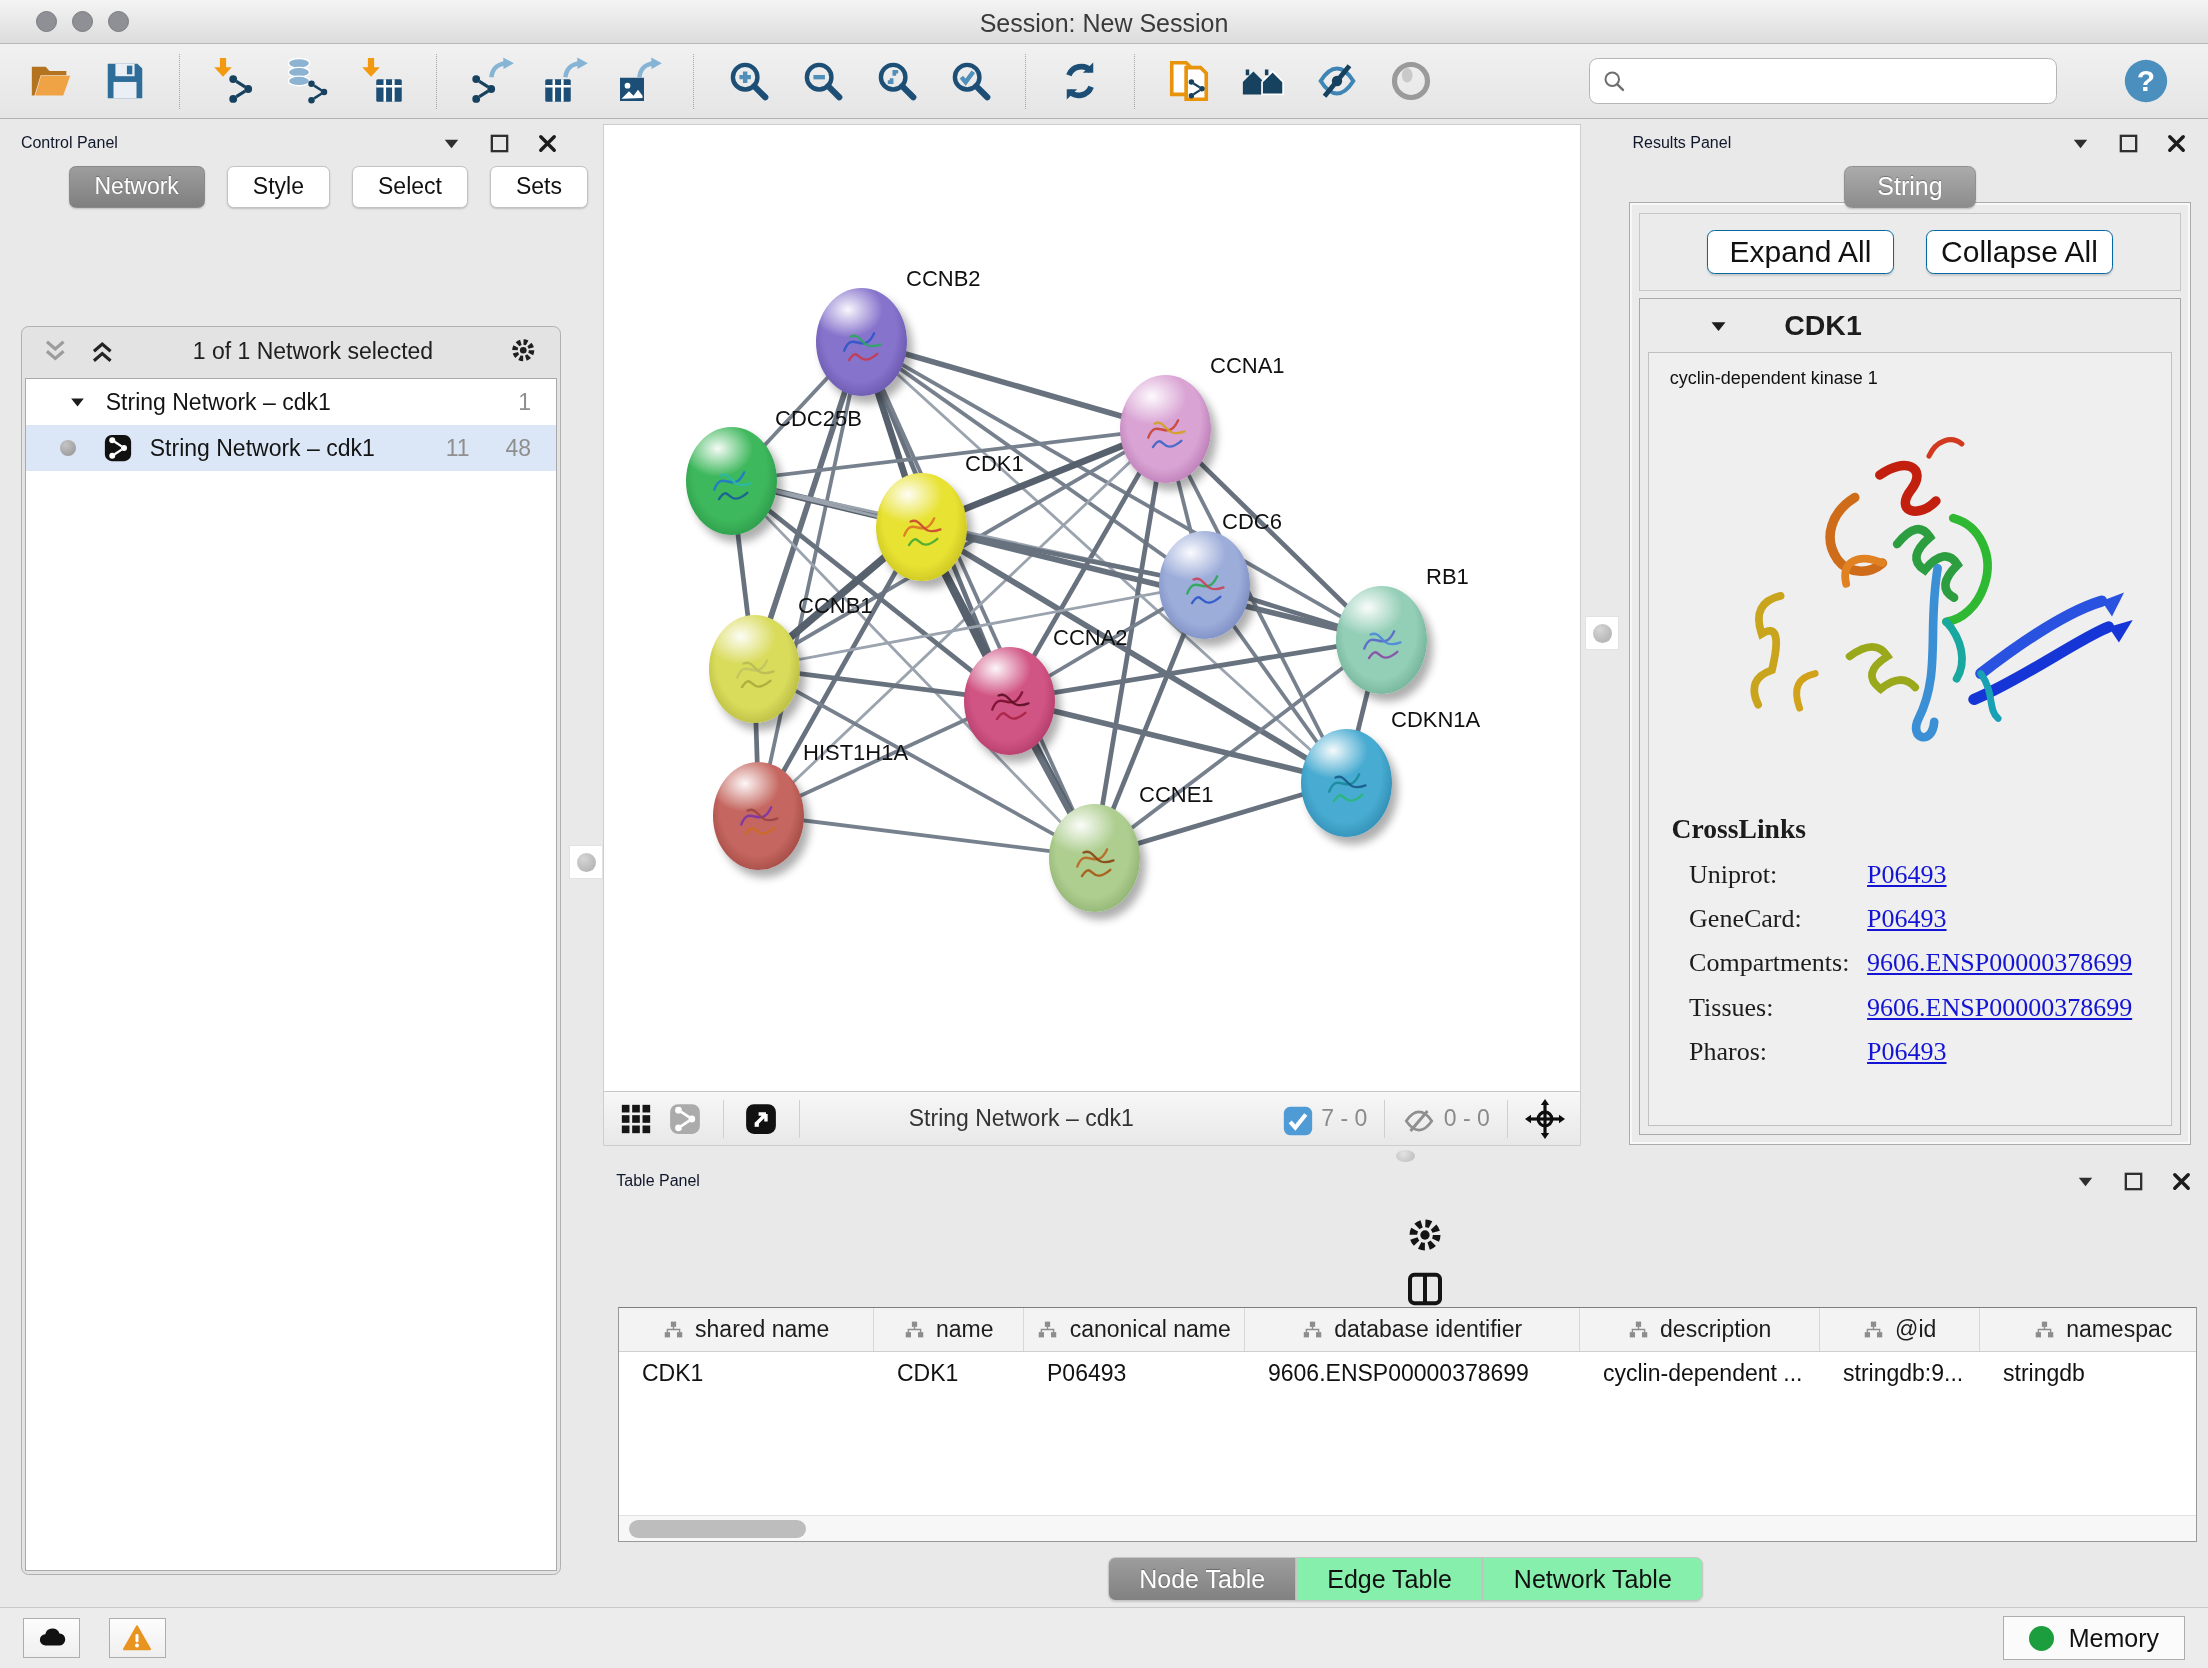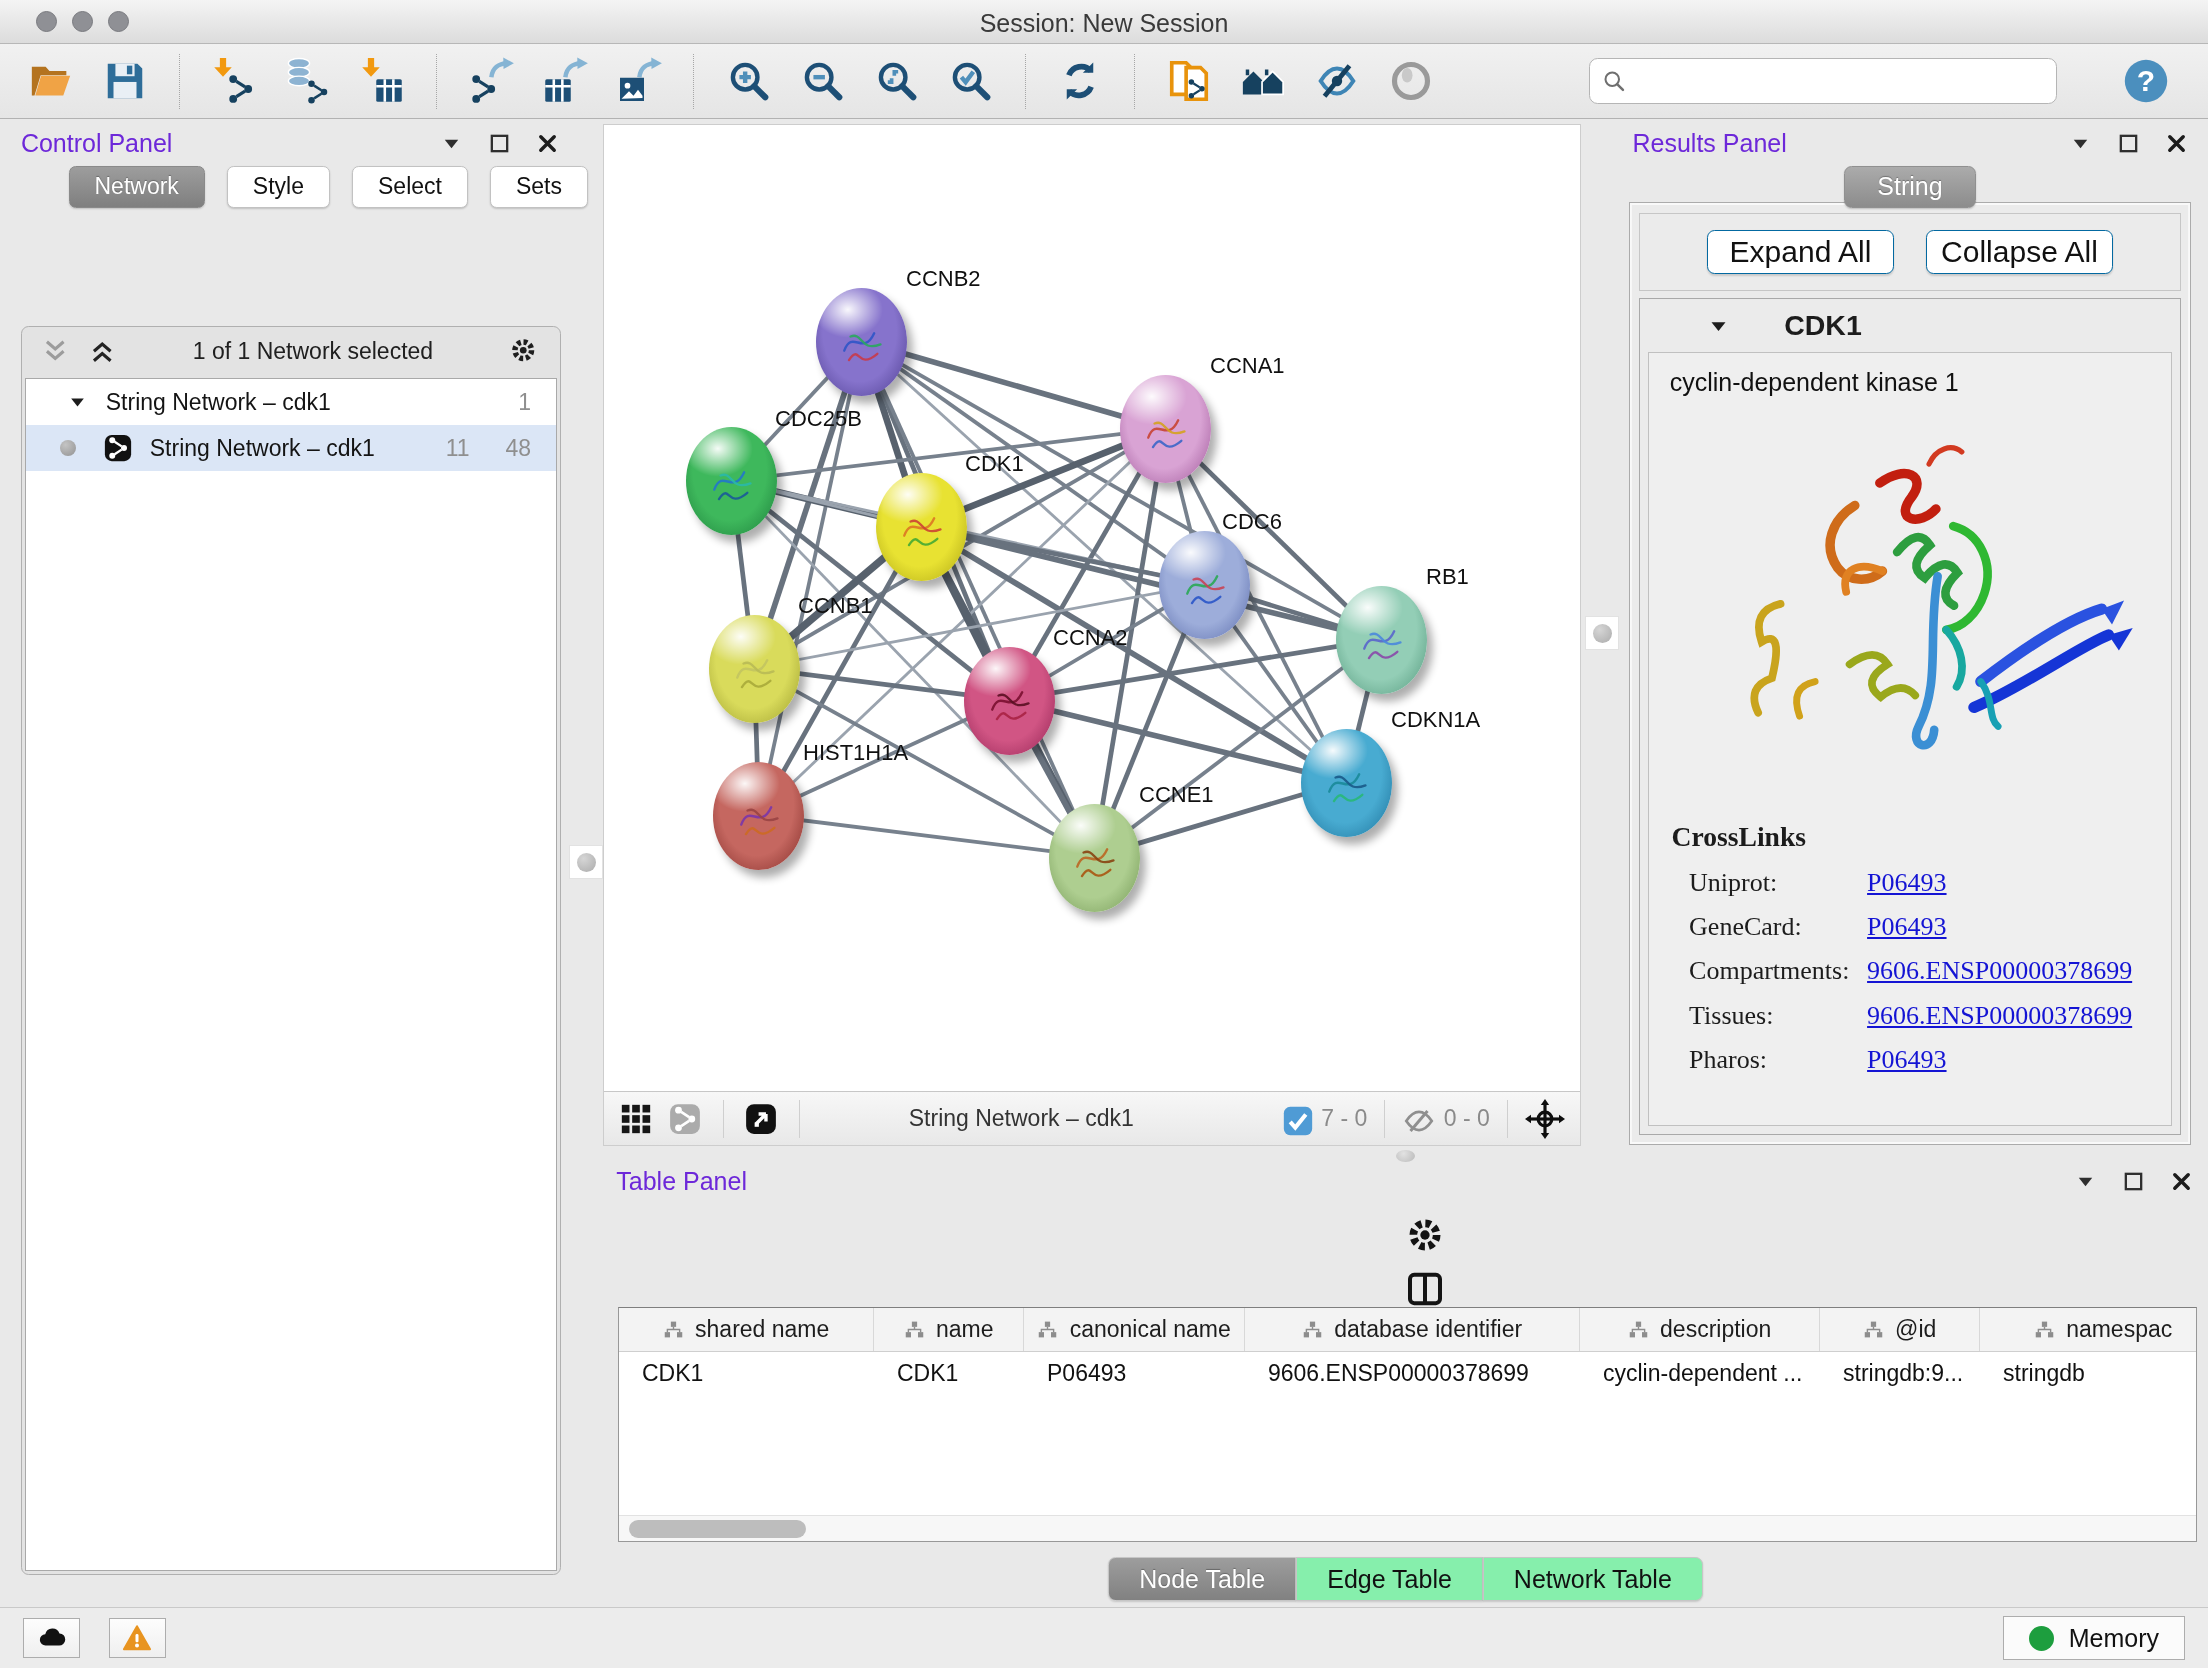--- a/index.html
+++ b/index.html
@@ -25,21 +25,21 @@
   .tb-btn .pos-b { position:absolute; right:0; bottom:0; width:36px; height:36px; }
   .tb-sep { flex:none; height:55px; border-left:1.9px dotted #a6a6a6; margin:0 5.7px; }
   .tb-search { margin-left:auto; width:468px; height:46px; background:#fff; border:1px solid #b5b5b5;
     border-radius:8.6px; display:flex; align-items:center; padding:0 11.4px; gap:9.5px; flex:none; }
   .tb-search svg { width:27px; height:27px; flex:none; }
   .tb-search input { border:none; outline:none; flex:1; font-size:23px; font-family:"Liberation Sans",sans-serif; background:transparent; }
   .tb-help { width:48px; height:48px; margin-left:42px; margin-right:13.3px; flex:none; }
   .tb-help svg { width:48px; height:48px; }
 
   
-  .panel-hdr { display:flex; align-items:center; height:38px; font-size:25px; color:#6d28d9; }
+  .panel-hdr { display:flex; align-items:center; height:38px; font-size:16px; color:#0f172a; }
   .hicons { margin-left:auto; display:flex; align-items:center; gap:25px; }
   .hico { width:23px; height:23px; } .hico svg { width:23px; height:23px; }
 
   
   .cp { position:absolute; left:9.5px; top:124px; width:561px; height:1451px; }
   .cp .panel-hdr { padding:0 11.4px; }
   .cp-tabs { display:flex; gap:22px; margin:3.8px 0 0 59px; position:relative; z-index:2; }
   .cp-tab { height:42px; padding:0 25px; font-size:23px; display:flex; align-items:center; justify-content:center;
     background:#fff; border:1px solid #c2c2c2; border-radius:6.7px; box-shadow:0 1px 1.9px rgba(0,0,0,.18); color:#111; }
   .cp-tab.active { background:linear-gradient(#9d9d9d,#7f7f7f); color:#fff; border-color:#8a8a8a;
@@ -93,21 +93,21 @@
     background:#ebebeb; box-shadow:inset 0 0 0 1.9px #f9f9f9; display:flex; flex-direction:column; padding:9.5px; gap:7.6px; }
   .rp-btnbox { flex:none; height:78px; border:1px solid #c6c6c6; display:flex; align-items:center; justify-content:center; gap:32px; }
   .rp-btn { width:187px; height:44px; background:#fff; border:1px solid #0369a1; border-radius:7.6px;
     display:flex; align-items:center; justify-content:center; font-size:30px; color:#111;
     box-shadow:0 1.9px 1.9px rgba(0,0,0,.14); }
   .rp-section { flex:1; border:1px solid #a9a9a9; display:flex; flex-direction:column; min-height:0; }
   .rp-sec-hd { flex:none; height:53px; display:flex; align-items:center; gap:57px; padding-left:68px;
     font-size:28.5px; font-weight:bold; }
   .rp-sec-hd .tri svg{ width:21px; height:21px; }
   .rp-content { flex:1; margin:0 7.6px 7.6px; background:#efefef; border:1px solid #c0c0c0; padding:15px 13.3px; overflow:hidden; }
-  .rp-desc { font-size:25px; color:#111; padding-left:7.6px; }
+  .rp-desc { font-size:18px; color:#111; padding-left:7.6px; }
   .pimg { width:100%; height:411px; margin:9.5px 0 3.8px; }
   .pimg svg { width:94%; height:100%; margin:0 auto; }
   .xl { font-family:"Liberation Serif",serif; }
   .xl-title { font-size:27.6px; font-weight:bold; padding-left:9.5px; }
   .xl-row { display:flex; font-size:26px; margin-top:14.3px; }
   .xl-label { width:205px; padding-left:27px; flex:none; }
   .xl-link { color:#1414d4; text-decoration:underline; }
 
   
   .tp { position:absolute; left:603px; top:1162px; width:1605px; height:445px; }

